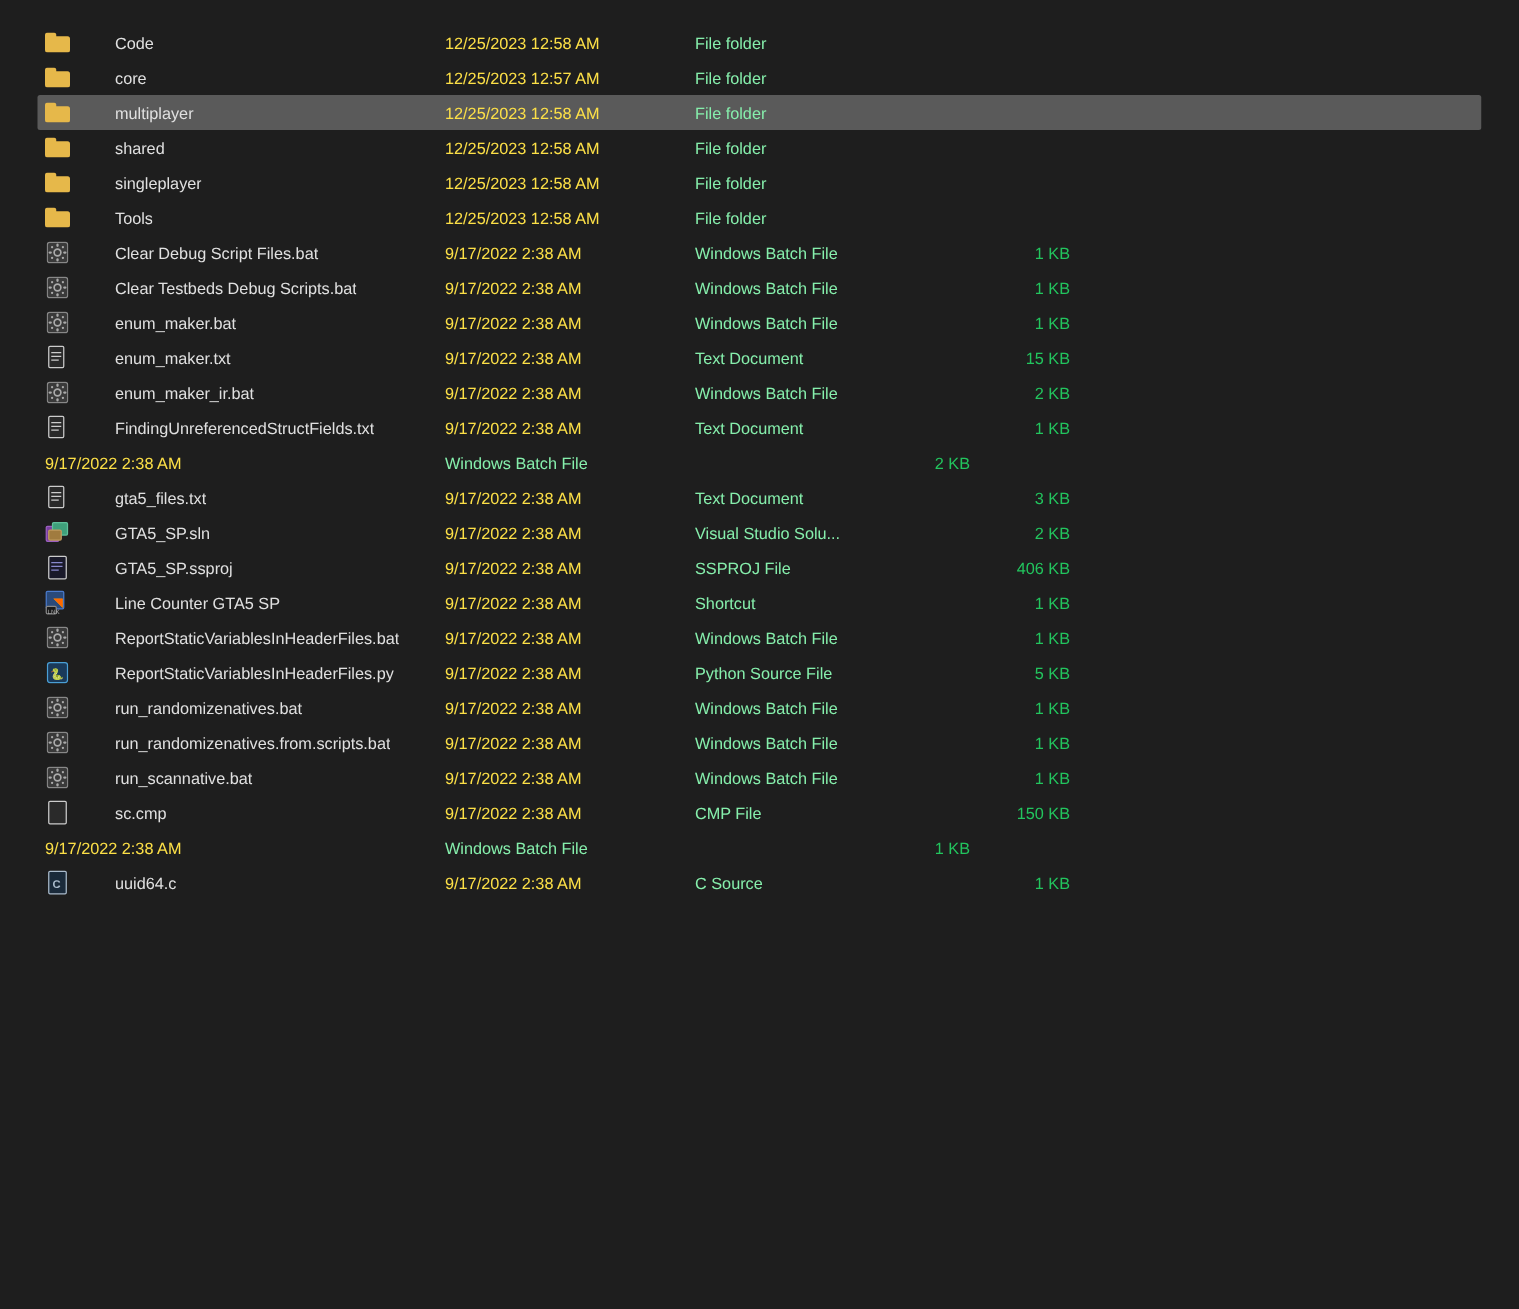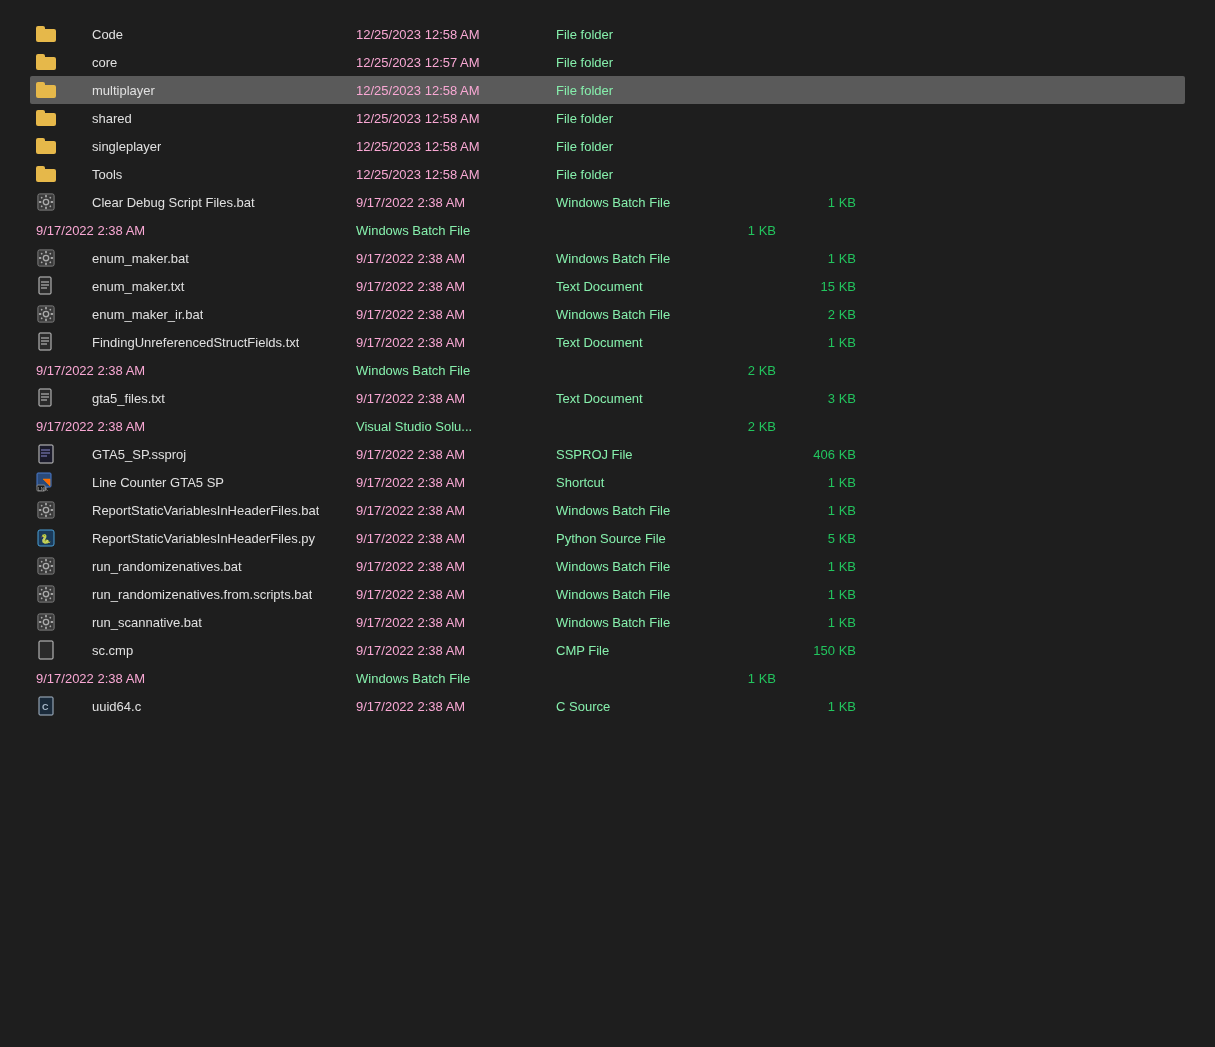--- a/index.html
+++ b/index.html
@@ -67,21 +67,21 @@
       height: 5px;
       background-color: #e6b84a;
       border-radius: 2px 2px 0 0;
     }
     .file-name-text {
       overflow: hidden;
       text-overflow: ellipsis;
       margin-left: 28px;
     }
     .date-cell {
-      color: #f9a8d4;
+      color: #fde047;
       white-space: nowrap;
     }
     .type-cell {
       color: #86efac;
       white-space: nowrap;
       overflow: hidden;
       text-overflow: ellipsis;
     }
     .size-cell {
       color: #22c55e;
@@ -201,20 +201,37 @@
       <rect x="13.8" y="4.2" width="2" height="2" rx="1" fill="#aaa" transform="rotate(45 14.8 5.2)"></rect>
     </svg>
   </span>
       <span class="file-name-text">Clear Debug Script Files.bat</span>
     </div>
     <div class="date-cell">9/17/2022 2:38 AM</div>
     <div class="type-cell">Windows Batch File</div>
     <div class="size-cell">1 KB</div>
   </div>
     <div class="file-row">
+    <div class="file-name-cell">
+      <span class="file-icon icon-bat">
+    <svg class="gear-svg" viewBox="0 0 20 20" fill="none" xmlns="http://www.w3.org/2000/svg">
+      <rect x="1" y="1" width="18" height="18" rx="2" fill="#3a3a3a" stroke="#888" stroke-width="1"></rect>
+      <circle cx="10" cy="10" r="3" fill="none" stroke="#aaa" stroke-width="1.5"></circle>
+      <rect x="9" y="2" width="2" height="3" rx="1" fill="#aaa"></rect>
+      <rect x="9" y="15" width="2" height="3" rx="1" fill="#aaa"></rect>
+      <rect x="2" y="9" width="3" height="2" rx="1" fill="#aaa"></rect>
+      <rect x="15" y="9" width="3" height="2" rx="1" fill="#aaa"></rect>
+      <rect x="4.2" y="4.2" width="2" height="2" rx="1" fill="#aaa" transform="rotate(45 5.2 5.2)"></rect>
+      <rect x="13.8" y="13.8" width="2" height="2" rx="1" fill="#aaa" transform="rotate(45 14.8 14.8)"></rect>
+      <rect x="4.2" y="13.8" width="2" height="2" rx="1" fill="#aaa" transform="rotate(45 5.2 14.8)"></rect>
+      <rect x="13.8" y="4.2" width="2" height="2" rx="1" fill="#aaa" transform="rotate(45 14.8 5.2)"></rect>
+    </svg>
+  </span>
+      <span class="file-name-text">Clear Testbeds Debug Scripts.bat</span>
+    </div>
     <div class="date-cell">9/17/2022 2:38 AM</div>
     <div class="type-cell">Windows Batch File</div>
     <div class="size-cell">1 KB</div>
   </div>
     <div class="file-row">
     <div class="file-name-cell">
       <span class="file-icon icon-bat">
     <svg class="gear-svg" viewBox="0 0 20 20" fill="none" xmlns="http://www.w3.org/2000/svg">
       <rect x="1" y="1" width="18" height="18" rx="2" fill="#3a3a3a" stroke="#888" stroke-width="1"></rect>
       <circle cx="10" cy="10" r="3" fill="none" stroke="#aaa" stroke-width="1.5"></circle>
@@ -303,20 +320,30 @@
       <line x1="3" y1="12" x2="9" y2="12" stroke="#ccc" stroke-width="1"></line>
     </svg>
   </span>
       <span class="file-name-text">gta5_files.txt</span>
     </div>
     <div class="date-cell">9/17/2022 2:38 AM</div>
     <div class="type-cell">Text Document</div>
     <div class="size-cell">3 KB</div>
   </div>
     <div class="file-row">
+    <div class="file-name-cell">
+      <span class="file-icon icon-sln">
+    <svg width="20" height="18" viewBox="0 0 20 18" fill="none" xmlns="http://www.w3.org/2000/svg">
+      <rect x="1" y="4" width="10" height="12" rx="1" fill="#7b3fa0" stroke="#9b5fc0" stroke-width="1"></rect>
+      <rect x="6" y="1" width="12" height="10" rx="1" fill="#3fa07b" stroke="#5fc09b" stroke-width="1"></rect>
+      <rect x="3" y="7" width="10" height="8" rx="1" fill="#a07b3f" stroke="#c09b5f" stroke-width="1"></rect>
+    </svg>
+  </span>
+      <span class="file-name-text">GTA5_SP.sln</span>
+    </div>
     <div class="date-cell">9/17/2022 2:38 AM</div>
     <div class="type-cell">Visual Studio Solu...</div>
     <div class="size-cell">2 KB</div>
   </div>
     <div class="file-row">
     <div class="file-name-cell">
       <span class="file-icon icon-ssproj">
     <svg width="16" height="20" viewBox="0 0 16 20" fill="none" xmlns="http://www.w3.org/2000/svg">
       <rect x="1" y="1" width="14" height="18" rx="1" fill="#1a1a2a" stroke="#ccc" stroke-width="1"></rect>
       <line x1="3" y1="6" x2="12" y2="6" stroke="#8888cc" stroke-width="1"></line>

